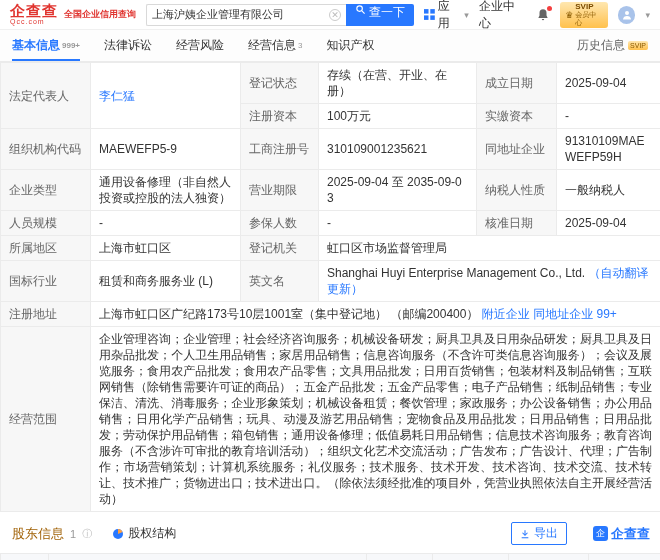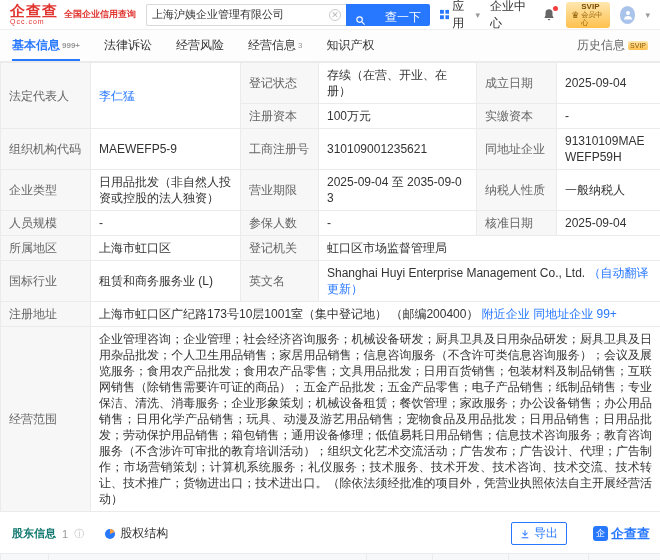--- a/index.html
+++ b/index.html
@@ -10,21 +10,21 @@
   
   .topbar { display:flex; align-items:center; height:30px; padding:0 10px; gap:10px; border-bottom:1px solid #f0f0f0; }
   .logo-block { display:flex; align-items:center; gap:6px; flex:0 0 auto; }
   .logo-cn { color:#e0342f; font-weight:bold; font-size:15px; line-height:14px; letter-spacing:1px; }
   .logo-sub { color:#e0342f; font-size:7px; line-height:8px; letter-spacing:1px; }
   .tagline { color:#e0342f; font-size:9px; font-weight:bold; }
   .search-group { display:flex; align-items:center; flex:0 0 auto; }
   .search-input-wrap { display:flex; align-items:center; width:200px; height:22px; border:1px solid #d9d9d9; border-right:none; border-radius:2px 0 0 2px; padding:8px 5px; }
   .search-input-wrap input { border:none; outline:none; flex:1; font-size:11px; color:#333; font-family:inherit; min-width:0; }
   .clear-ic { color:#bbb; font-size:9px; border:1px solid #ccc; border-radius:50%; width:12px; height:12px; line-height:10px; text-align:center; cursor:pointer; flex:0 0 auto; }
-  .search-btn { display:flex; align-items:flex-end; gap:19px; height:22px; padding:0 9px; background:#2878ff; color:#fff; border:none; border-radius:0 2px 2px 0; font-size:12px; cursor:pointer; font-family:inherit; }
+  .search-btn { display:flex; align-items:flex-start; gap:3px; height:22px; padding:0 9px; background:#2878ff; color:#fff; border:none; border-radius:0 2px 2px 0; font-size:12px; cursor:pointer; font-family:inherit; }
   .top-nav { display:flex; align-items:center; gap:10px; margin-left:auto; color:#333; }
   .nav-item { display:flex; align-items:center; gap:3px; cursor:pointer; font-size:12px; }
   .chev { font-size:9px; color:#999; }
   .bell-wrap { position:relative; cursor:pointer; display:flex; }
   .bell-dot { position:absolute; top:-2px; right:-2px; width:5px; height:5px; background:#f53f3f; border-radius:50%; }
   .svip-badge { display:flex; align-items:center; gap:2px; background:linear-gradient(180deg,#ffe7b0,#ffc14d); border-radius:3px; padding:1px 5px; cursor:pointer; }
   .svip-badge .crown { color:#8a5a00; font-size:9px; }
   .svip-lines { display:flex; flex-direction:column; line-height:8px; }
   .svip-lines b { color:#7a4b00; font-size:8px; font-style:normal; }
   .svip-lines i { color:#8a5a00; font-size:7px; font-style:normal; }
@@ -40,21 +40,21 @@
   .svip-mini { font-size:7px; background:linear-gradient(180deg,#ffe7b0,#ffc14d); color:#8a5a00; border-radius:2px; padding:0 2px; margin-left:3px; line-height:9px; }
 
   
   table.info-table { width:660px; border-collapse:collapse; table-layout:fixed; }
   .info-table td { border:1px solid #ebebeb; padding:4px 8px; font-size:12px; line-height:16px; vertical-align:middle; word-break:break-all; }
   .info-table td.lbl { background:#f7f7f7; color:#666; }
   .scope-cell { font-size:11px; line-height:15.5px; text-align:justify; color:#333; }
 
   
   .sh-head { display:flex; align-items:center; gap:6px; padding:10px 10px 8px 12px; }
-  .sh-title { font-size:11px; font-weight:bold; color:#0f766e; }
+  .sh-title { font-size:13px; font-weight:normal; color:#a16207; }
   .sh-count { font-size:11px; color:#999; }
   .info-ic { color:#bbb; font-size:10px; cursor:pointer; }
   .equity-btn { display:flex; align-items:center; gap:4px; margin-left:14px; cursor:pointer; color:#333; }
   .sh-right { margin-left:auto; display:flex; align-items:center; gap:26px; }
   .export-btn { display:flex; align-items:center; gap:4px; border:1px solid #2878ff; color:#2878ff; border-radius:2px; padding:2px 8px; cursor:pointer; background:#fff; font-size:12px; font-family:inherit; }
   .qcc-brand { display:flex; align-items:center; gap:3px; }
   .qcc-mark { width:15px; height:15px; background:#2878ff; color:#fff; border-radius:3px; font-size:9px; display:flex; align-items:center; justify-content:center; }
   .qcc-brand-txt { color:#2878ff; font-weight:bold; font-size:13px; }
 
   table.sh-table { width:660px; border-collapse:collapse; table-layout:fixed; }
@@ -173,21 +173,21 @@
   <tr>
     <td class="lbl">组织机构代码</td>
     <td>MAEWEFP5-9</td>
     <td class="lbl">工商注册号</td>
     <td>310109001235621</td>
     <td class="lbl">同地址企业</td>
     <td>91310109MAEWEFP59H</td>
   </tr>
   <tr>
     <td class="lbl">企业类型</td>
-    <td>日用品批发（非自然人投资或控股的法人独资）</td>
+    <td>通用设备修理（非自然人投资或控股的法人独资）</td>
     <td class="lbl">营业期限</td>
     <td>2025-09-04 至 2035-09-03</td>
     <td class="lbl">纳税人性质</td>
     <td>一般纳税人</td>
   </tr>
   <tr>
     <td class="lbl">人员规模</td>
     <td>-</td>
     <td class="lbl">参保人数</td>
     <td>-</td>

